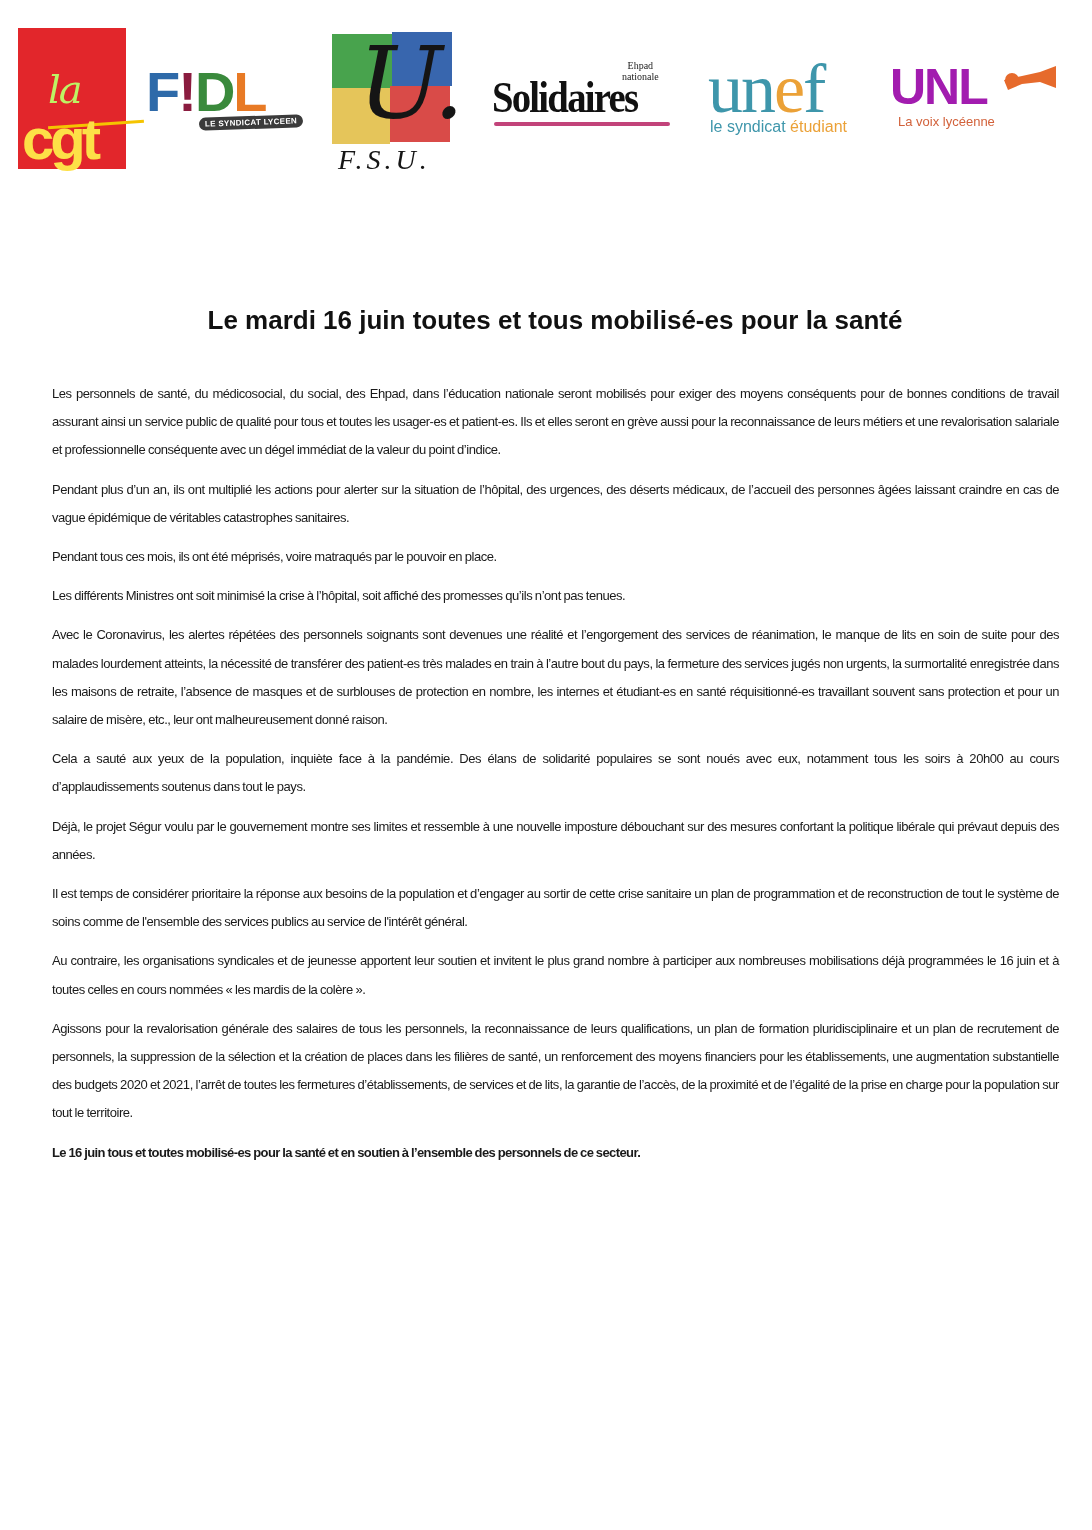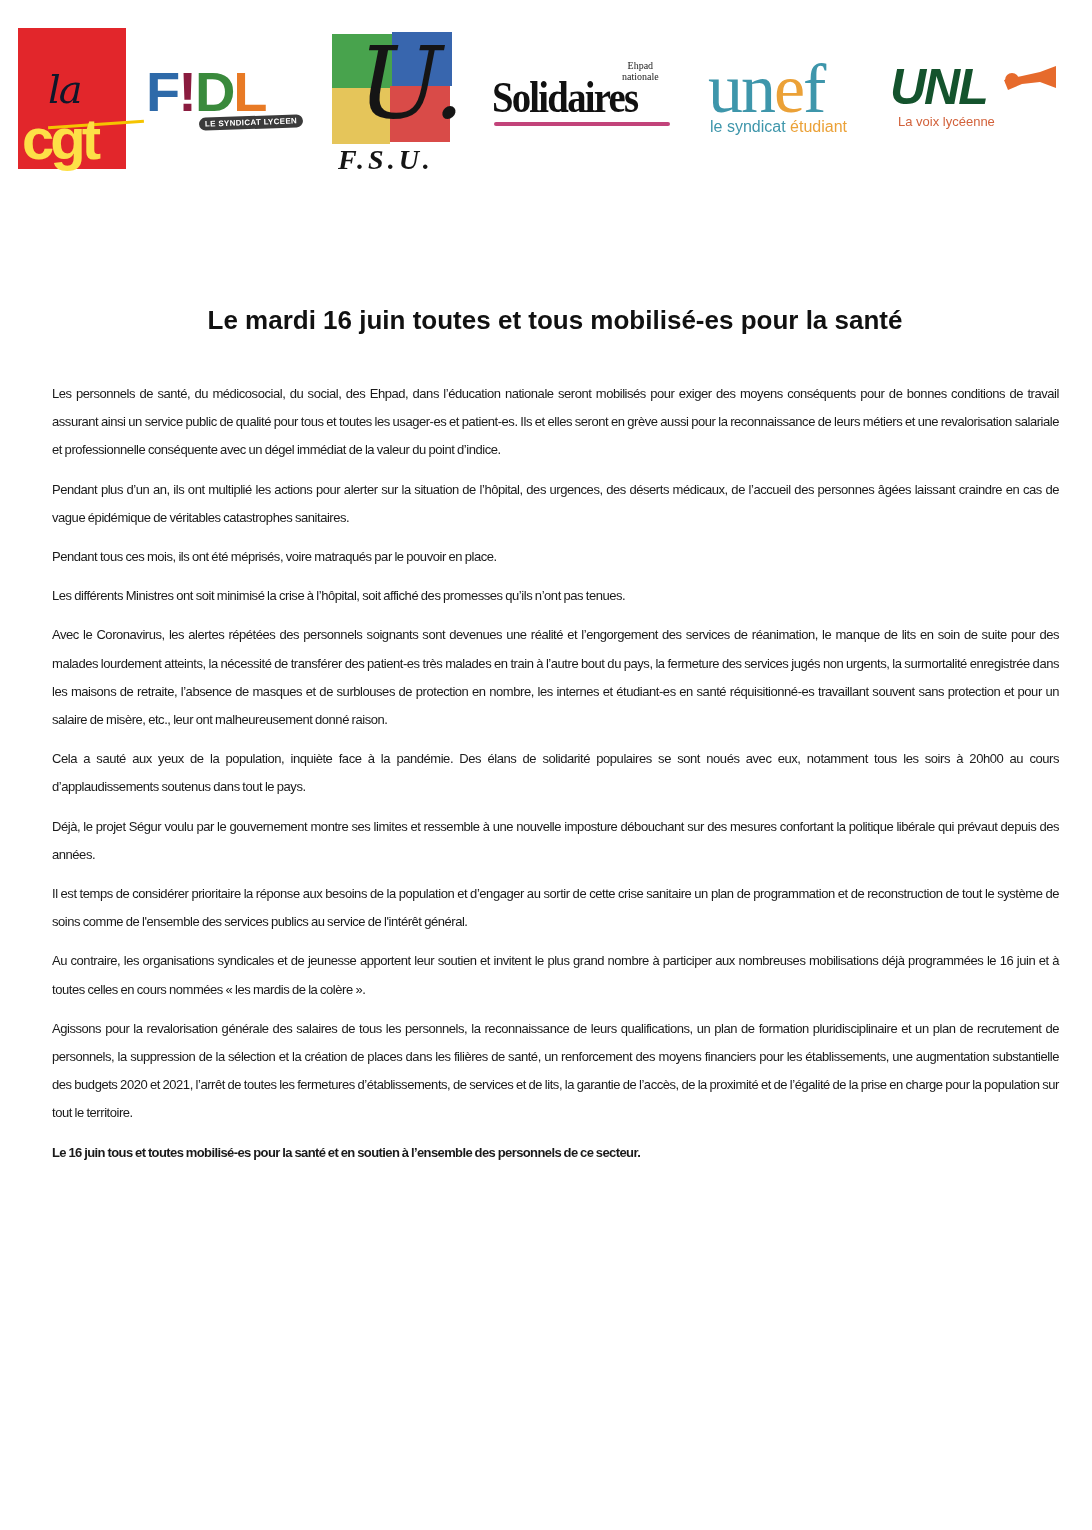--- a/index.html
+++ b/index.html
@@ -3,54 +3,54 @@
 <meta charset="utf-8">
 <style>
   html, body { margin:0; padding:0; background:#ffffff; }
   body { width:1092px; height:1530px; position:relative; overflow:hidden; font-family:"Liberation Sans", sans-serif; color:#1a1a1a; }
 
   
   .logos { position:absolute; top:0; left:0; width:1092px; height:200px; }
   .logo { position:absolute; }
 
   .cgt { left:18px; top:28px; width:108px; height:141px; background:#e2262b; }
-  .cgt .la { position:absolute; left:30px; top:38px; font-family:"DejaVu Serif", serif; font-style:italic; font-size:40px; color:#0f172a; letter-spacing:-2px; }
+  .cgt .la { position:absolute; left:30px; top:38px; font-family:"DejaVu Serif", serif; font-style:italic; font-size:40px; color:#bef264; letter-spacing:-2px; }
   .cgt .cgt-word { position:absolute; left:4px; top:82px; font-family:"Liberation Sans", sans-serif; font-weight:bold; font-size:58px; color:#fde047; letter-spacing:-4px; line-height:58px; }
   .cgt .swoosh { position:absolute; left:30px; top:95px; width:96px; height:3px; background:#f5c400; transform:rotate(-4deg); }
 
   .fidl { left:146px; top:64px; width:162px; height:70px; }
   .fidl .letters { position:absolute; left:0; top:0; font-family:"Liberation Sans", sans-serif; font-weight:bold; font-size:56px; line-height:56px; letter-spacing:-2px; }
   .fidl .f { color:#2e6aa9; }
   .fidl .ex { color:#8a1c3f; }
   .fidl .d { color:#3a8a3c; }
   .fidl .l { color:#e87a25; }
   .fidl .tag { position:absolute; left:53px; top:52px; background:#3b3b3b; color:#ffffff; font-size:8px; font-weight:bold; padding:2px 6px; border-radius:7px; letter-spacing:0.3px; transform:rotate(-2deg); }
 
   .fsu { left:330px; top:32px; width:124px; height:140px; }
   .fsu .q { position:absolute; width:60px; height:54px; }
   .fsu .q1 { left:2px; top:2px; background:#48a34d; }
   .fsu .q2 { left:62px; top:0; background:#3866ae; }
   .fsu .q3 { left:2px; top:56px; background:#e5c55a; width:58px; height:56px; }
   .fsu .q4 { left:60px; top:54px; background:#d94b48; height:56px; }
   .fsu .u { position:absolute; left:28px; top:2px; font-family:"DejaVu Serif", serif; font-style:italic; font-size:100px; line-height:100px; color:#151515; }
-  .fsu .fsu-word { position:absolute; left:8px; top:112px; font-family:"Liberation Serif", serif; font-style:italic; font-weight:bold; font-size:28px; letter-spacing:4px; color:#151515; }
+  .fsu .fsu-word { position:absolute; left:8px; top:112px; font-family:"Liberation Serif", serif; font-style:italic; font-weight:normal; font-size:28px; letter-spacing:4px; color:#151515; }
 
   .solidaires { left:492px; top:60px; width:190px; height:70px; }
   .solidaires .word { position:absolute; left:0; top:12px; font-family:"Liberation Serif", serif; font-weight:bold; font-size:44px; letter-spacing:-2px; color:#111; transform:scaleX(0.88); transform-origin:left; }
   .solidaires .sub { position:absolute; left:130px; top:0; font-family:"Liberation Serif", serif; font-size:10px; line-height:11px; color:#222; text-align:center; }
   .solidaires .bar { position:absolute; left:2px; top:62px; width:176px; height:4px; background:#c2437a; border-radius:2px; }
 
   .unef { left:708px; top:62px; width:172px; height:74px; }
   .unef .word { position:absolute; left:0; top:-8px; font-family:"Liberation Serif", serif; font-size:70px; line-height:70px; color:#3e96ab; letter-spacing:-2px; }
   .unef .word .e { color:#eba137; }
   .unef .tag { position:absolute; left:2px; top:56px; font-size:16px; color:#3e96ab; white-space:nowrap; }
   .unef .tag .t2 { color:#eba137; }
 
   .unl { left:890px; top:62px; width:170px; height:74px; }
-  .unl .word { position:absolute; left:0; top:0; font-family:"Liberation Sans", sans-serif; font-weight:bold; font-style:italic; font-size:50px; line-height:50px; color:#14532d; letter-spacing:-2px; }
+  .unl .word { position:absolute; left:0; top:0; font-family:"Liberation Sans", sans-serif; font-weight:bold; font-size:50px; line-height:50px; color:#a21caf; letter-spacing:-2px; }
   .unl .horn { position:absolute; left:110px; top:4px; width:58px; height:30px; }
   .unl .tag { position:absolute; left:8px; top:52px; font-size:13px; color:#d2613a; white-space:nowrap; }
 
   
   .title { position:absolute; left:0; width:1110px; top:288px; text-align:center; font-family:"Liberation Sans Narrow","Liberation Sans", sans-serif; font-weight:bold; font-size:26px; color:#111; }
   .content { position:absolute; left:52px; top:380px; width:1007px; font-family:"Liberation Sans", sans-serif; font-size:13px; line-height:28.2px; color:#1a1a1a; }
   .content p { margin:0 0 11px 0; text-align:justify; letter-spacing:-0.45px; word-spacing:-0.5px; }
   .content p.final { font-weight:bold; letter-spacing:-0.6px; }
 </style>
 </head>

